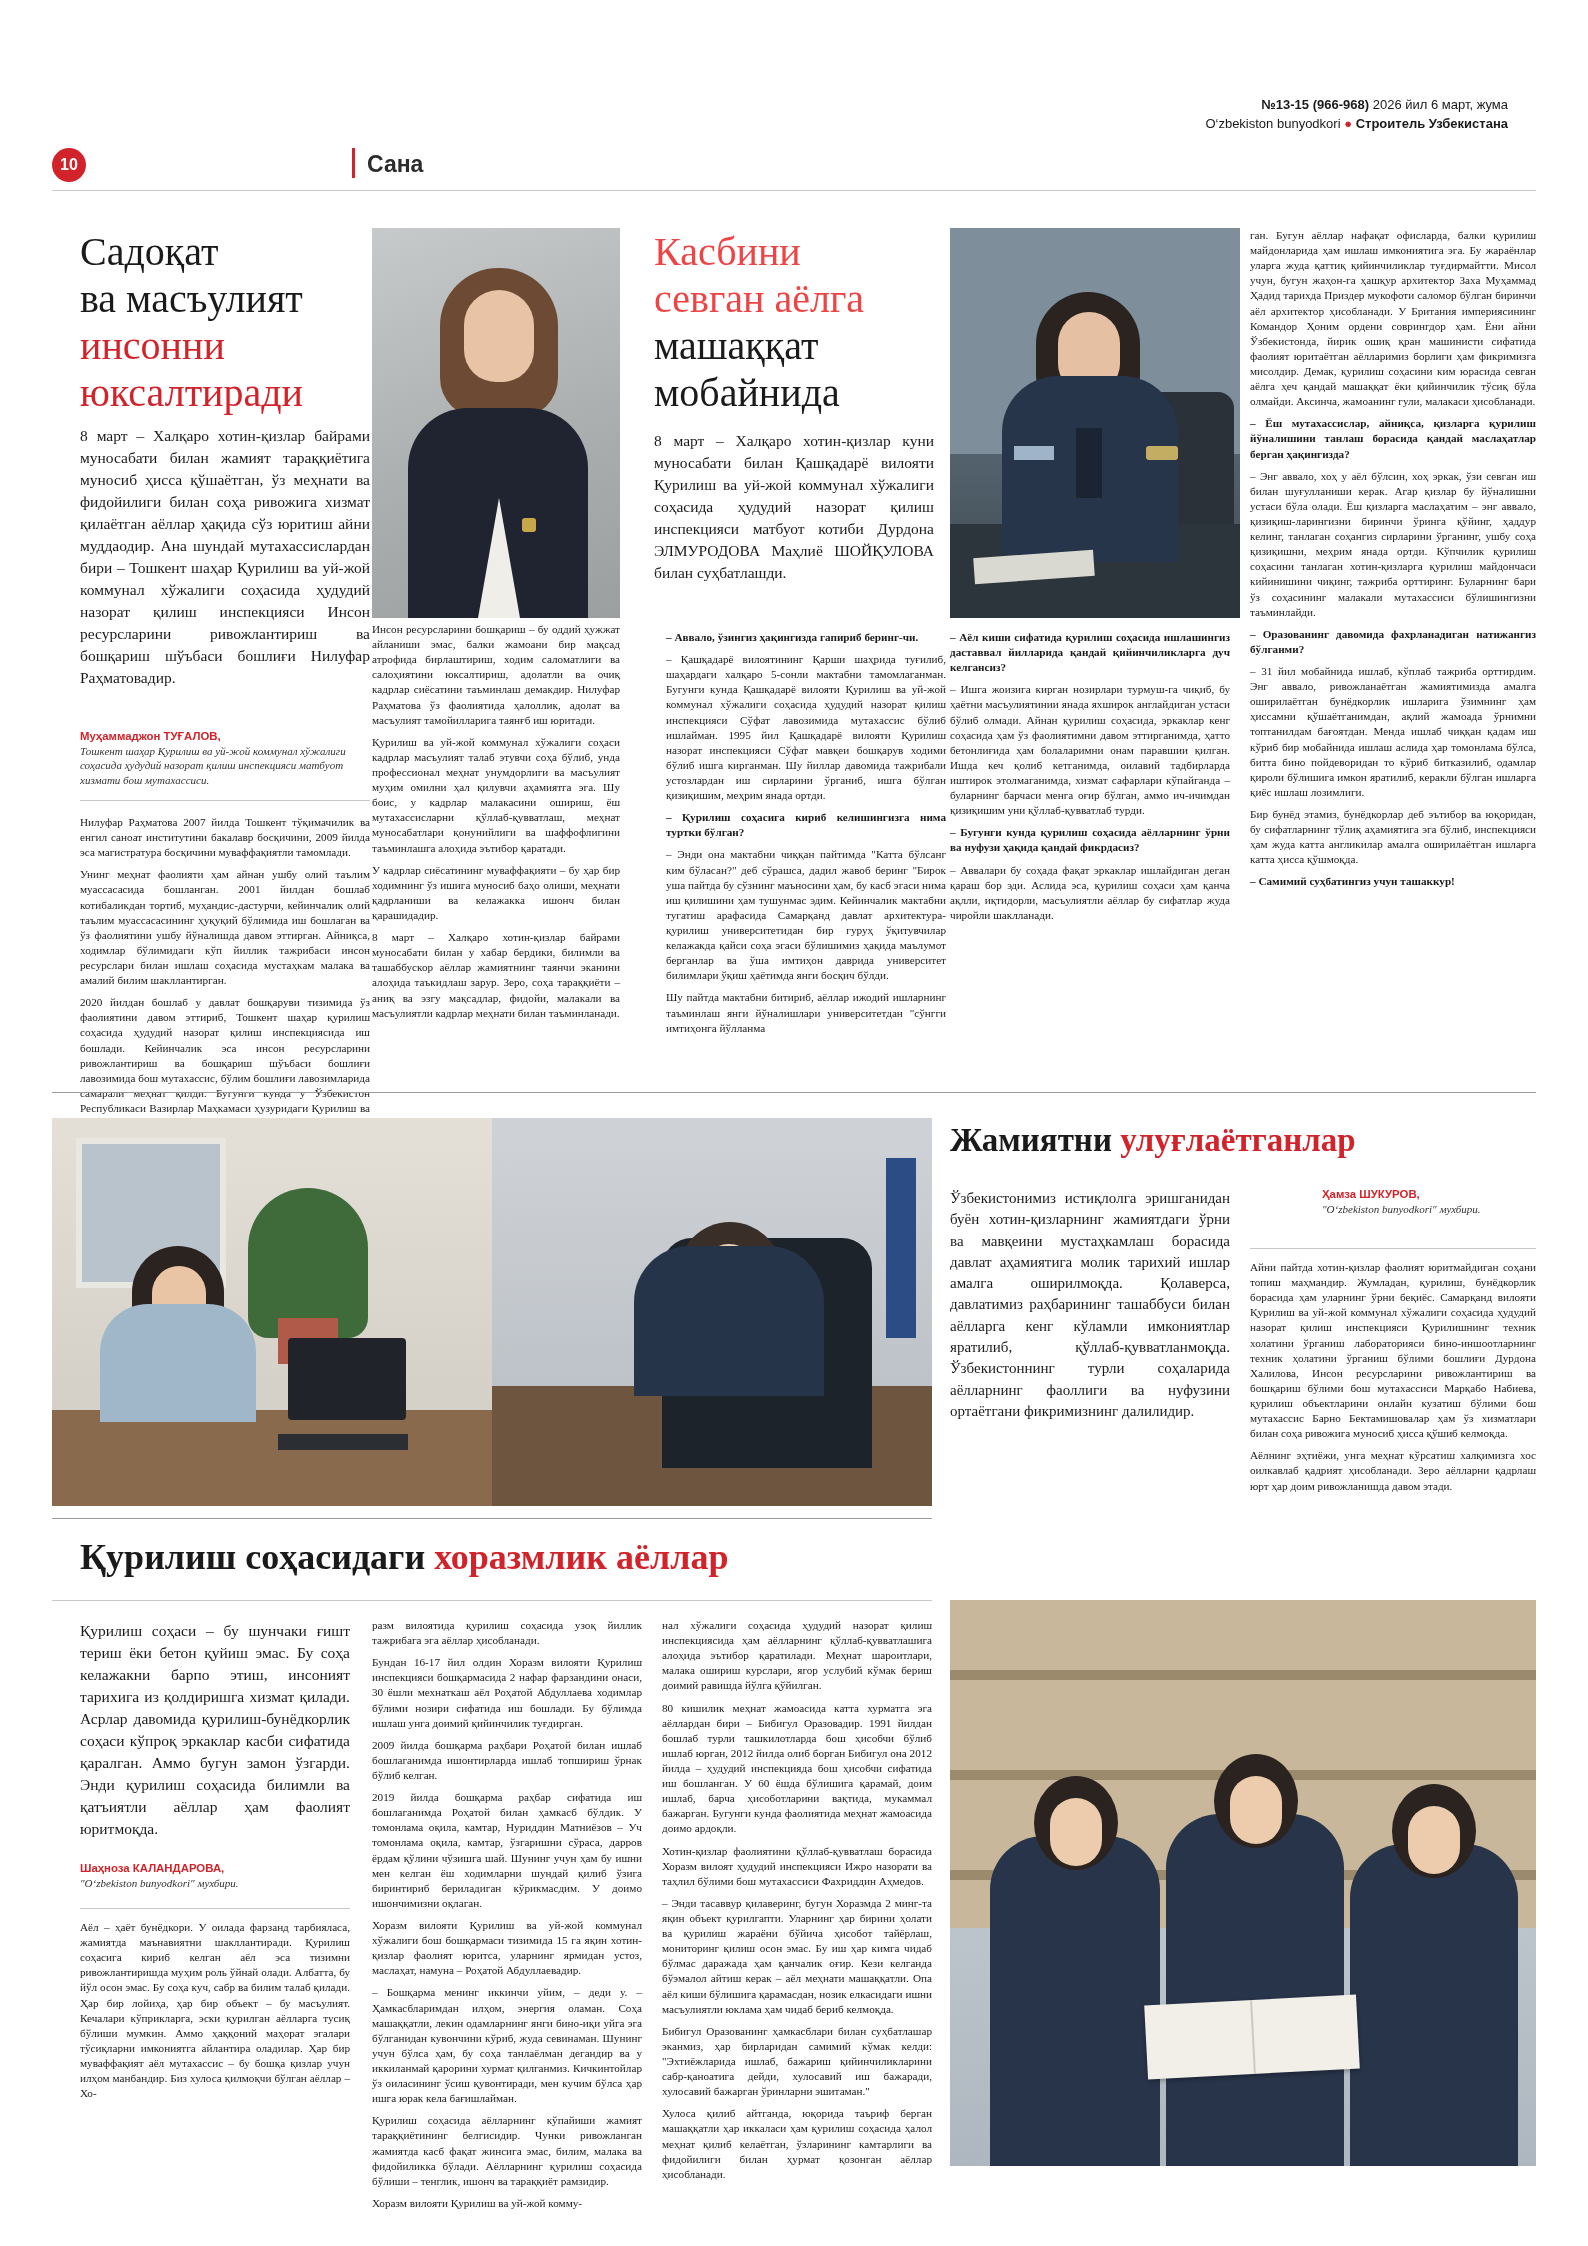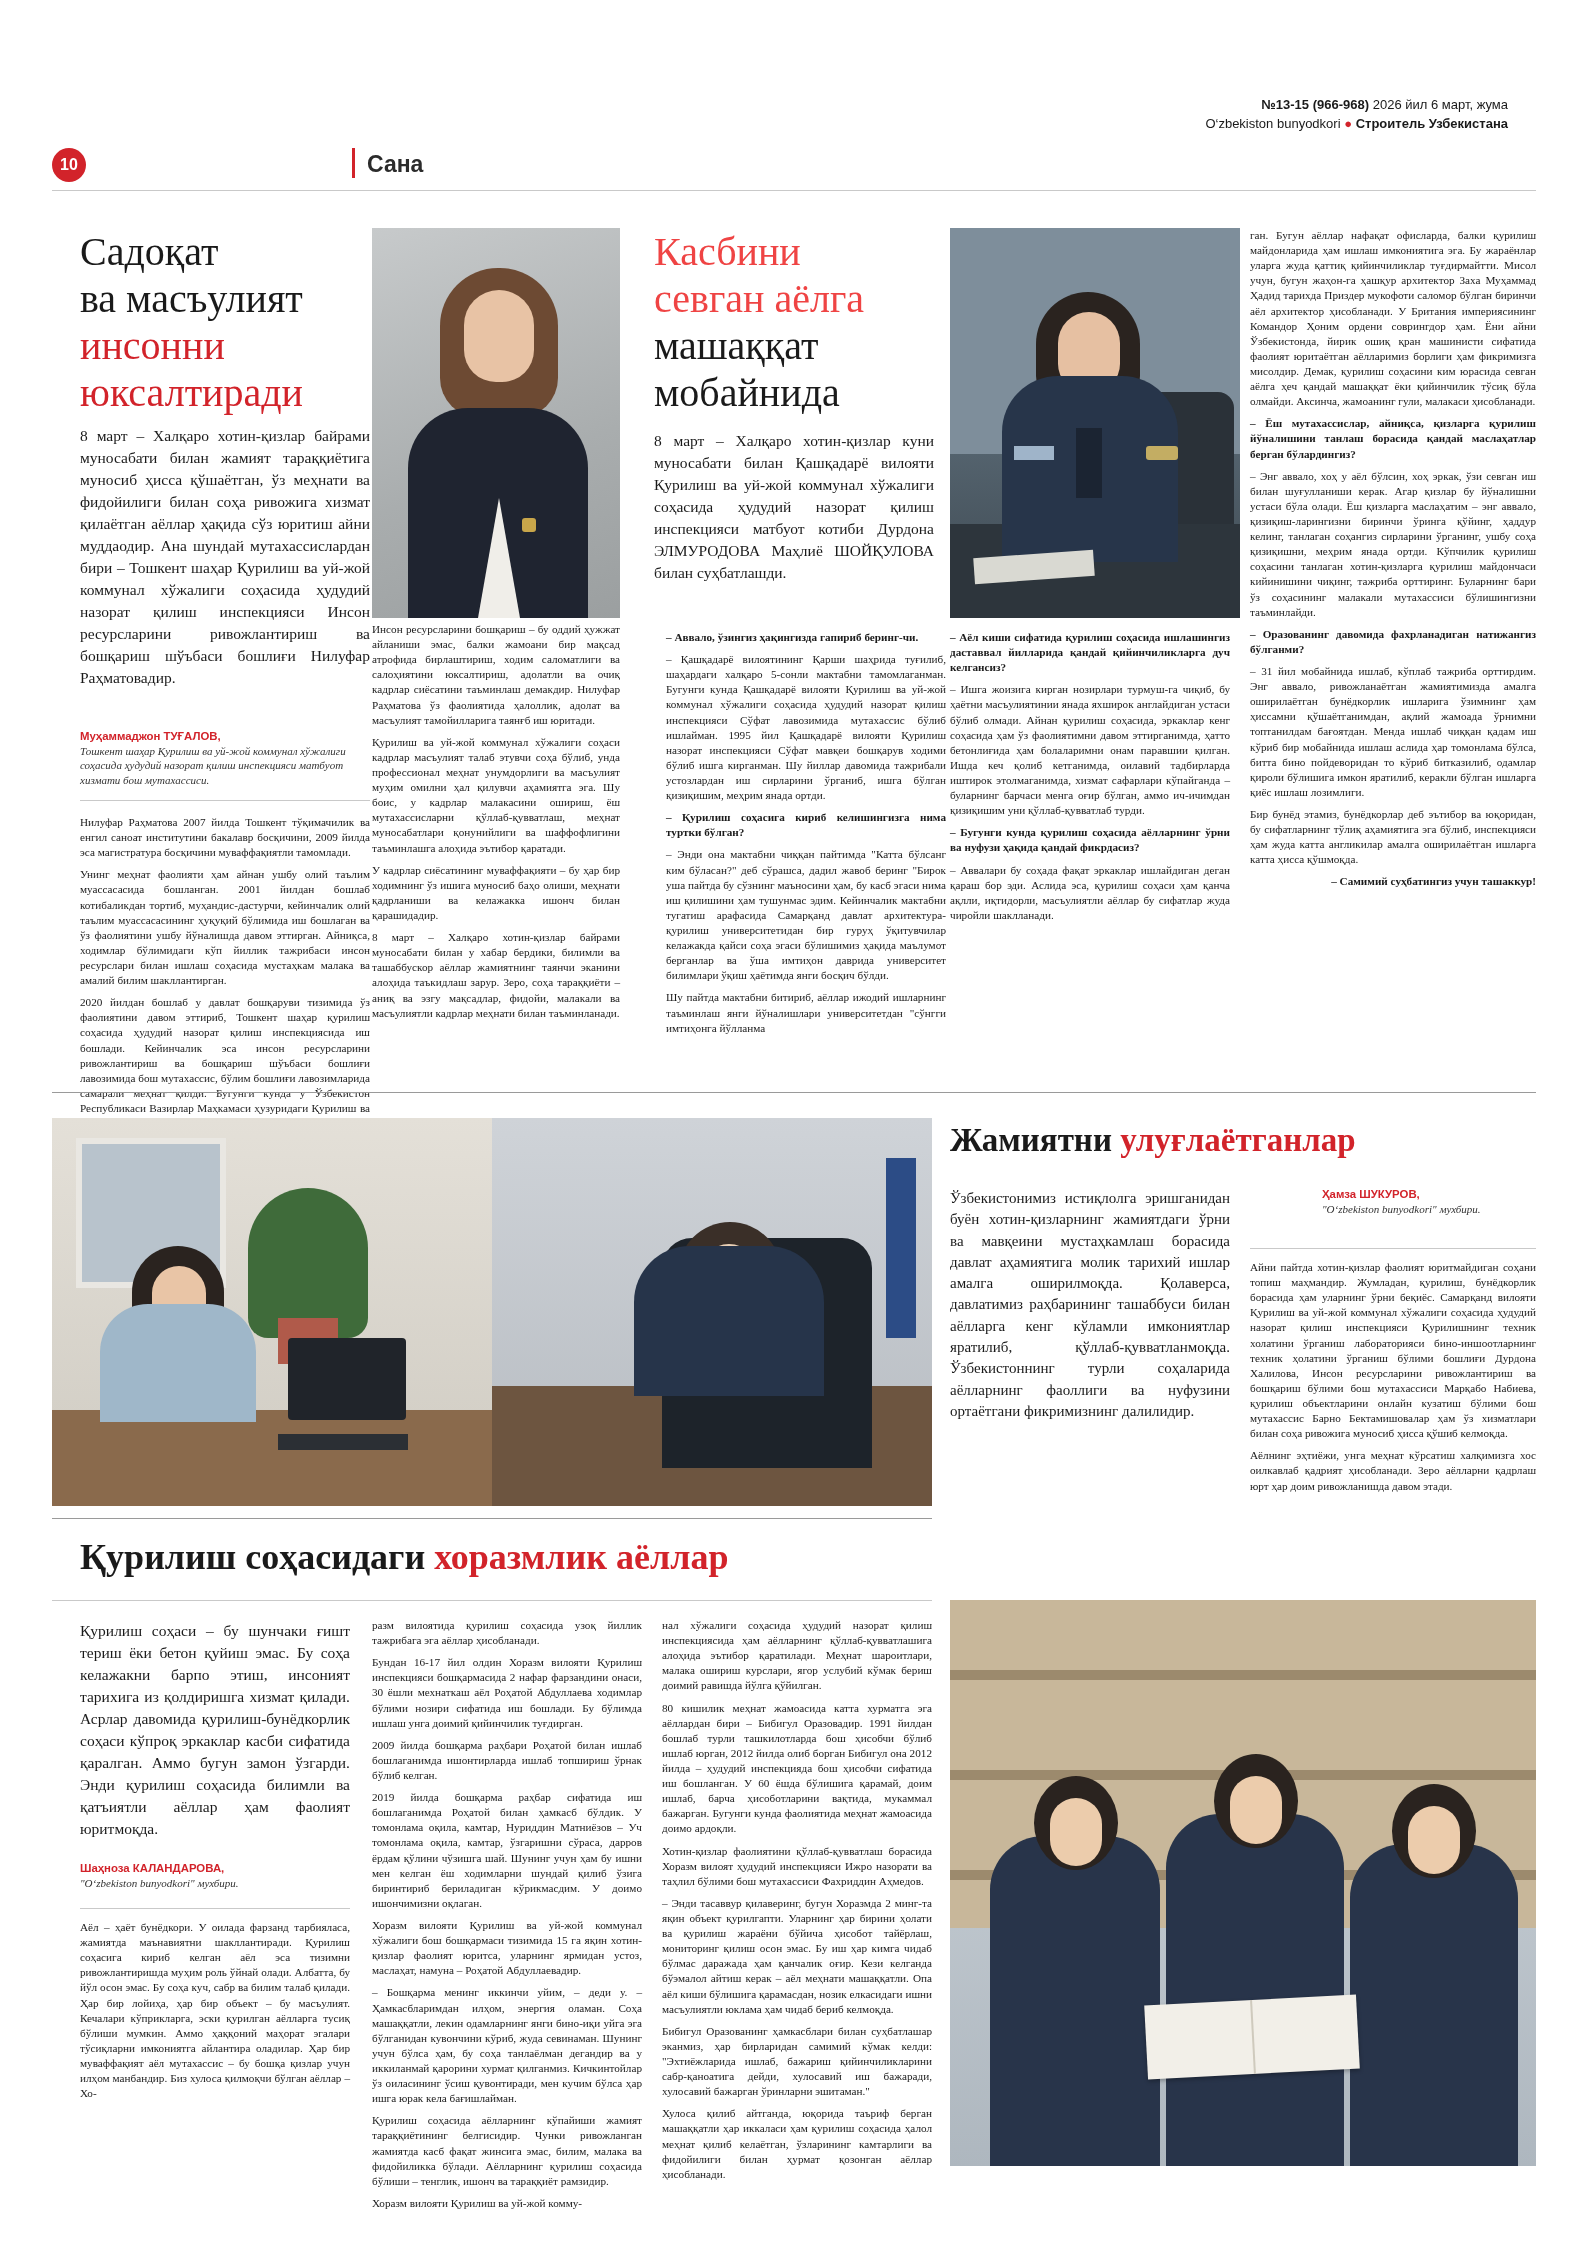--- a/index.html
+++ b/index.html
@@ -226,26 +226,26 @@
 
   <div class="col" style="left:950px; top:630px; width:280px;">
     <p class="sub-q">– Аёл киши сифатида қурилиш соҳасида ишлашингиз даставвал йилларида қандай қийинчиликларга дуч келгансиз?</p>
     <p>– Ишга жоизига кирган нозирлари турмуш-га чиқиб, бу ҳаётни масъулиятинии янада яхширок англайдиган устаси бўлиб олмади. Айнан қурилиш соҳасида, эркаклар кенг соҳасида ҳам ўз фаолиятимни давом эттирганимда, ҳатто бетонлиғида ҳам болаларимни онам паравшии қилган. Ишда кеч қолиб кетганимда, оилавий тадбирларда иштирок этолмаганимда, хизмат сафарлари кўпайганда – буларнинг барчаси менга оғир бўлган, аммо ич-ичимдан қизиқишим уни қўллаб-қувватлаб турди.</p>
     <p class="sub-q">– Бугунги кунда қурилиш соҳасида аёлларнинг ўрни ва нуфузи ҳақида қандай фикрдасиз?</p>
     <p>– Аввалари бу соҳада фақат эркаклар ишлайдиган деган қараш бор эди. Аслида эса, қурилиш соҳаси ҳам қанча ақлли, иқтидорли, масъулиятли аёллар бу сифатлар жуда чиройли шаклланади.</p>
   </div>
 
   <div class="col" style="left:1250px; top:228px; width:286px;">
     <p>ган. Бугун аёллар нафақат офисларда, балки қурилиш майдонларида ҳам ишлаш имкониятига эга. Бу жараёнлар уларга жуда қаттиқ қийинчиликлар туғдирмайтти. Мисол учун, бугун жаҳон-га ҳашқур архитектор Заха Муҳаммад Ҳадид тарихда Приздер мукофоти саломор бўлган биринчи аёл архитектор ҳисобланади. У Британия империясининг Командор Ҳоним ордени соврингдор ҳам. Ёни айни Ўзбекистонда, йирик ошиқ қран машинисти сифатида фаолият юритаётган аёлларимиз борлиги ҳам фикримизга мисолдир. Демак, қурилиш соҳасини ким юрасида севган аёлга ҳеч қандай машаққат ёки қийинчилик тўсиқ бўла олмайди. Аксинча, жамоанинг гули, малакаси ҳисобланади.</p>
-    <p class="sub-q">– Ёш мутахассислар, айниқса, қизларга қурилиш йўналишини танлаш борасида қандай маслаҳатлар берган бўлардингиз?</p>
+    <p class="sub-q">– Ёш мутахассислар, айниқса, қизларга қурилиш йўналишини танлаш борасида қандай маслаҳатлар берган ҳақингизда?</p>
     <p>– Энг аввало, хоҳ у аёл бўлсин, хоҳ эркак, ўзи севган иш билан шуғулланиши керак. Агар қизлар бу йўналишни устаси бўла олади. Ёш қизларга маслаҳатим – энг аввало, қизиқиш-ларингизни биринчи ўринга қўйинг, ҳаддур келинг, танлаган соҳангиз сирларини ўрганинг, ушбу соҳа қизиқишни, меҳрим янада ортди. Кўпчилик қурилиш соҳасини танлаган хотин-қизларга қурилиш майдончаси кийинишини чиқинг, тажриба орттиринг. Буларнинг бари ўз соҳасининг малакали мутахассиси бўлишингизни таъминлайди.</p>
     <p class="sub-q">– Оразованинг давомида фахрланадиган натижангиз бўлганми?</p>
     <p>– 31 йил мобайнида ишлаб, кўплаб тажриба орттирдим. Энг аввало, ривожланаётган жамиятимизда амалга оширилаётган бунёдкорлик ишларига ўзимнинг ҳам ҳиссамни қўшаётганимдан, ақлий жамоада ўрнимни топтанилдам бағоятдан. Менда ишлаб чиққан қадам иш кўриб бир мобайнида ишлаш аслида ҳар томонлама бўлса, битта бино пойдеворидан то кўриб битказилиб, одамлар қироли бўлишига имкон яратилиб, керакли бўлган ишларга қиёс ишлаш лозимлиги.</p>
     <p>Бир бунёд этамиз, бунёдкорлар деб эътибор ва юқоридан, бу сифатларнинг тўлиқ аҳамиятига эга бўлиб, инспекцияси ҳам жуда катта англикилар амалга оширилаётган ишларга катта ҳисса қўшмоқда.</p>
-    <p class="sub-q" style="text-align:right;">– Самимий суҳбатингиз учун ташаккур!</p>
+    <p class="sub-q" style="">– Самимий суҳбатингиз учун ташаккур!</p>
   </div>
 
   <div class="rule-mid" style="position:absolute;left:52px;top:1092px;width:1484px;"></div>
 
   <div class="photo ph3">
     <div class="ph-inner">
       <div class="bg"></div>
       <div class="leftroom"></div>
       <div class="rightroom"></div>
       <div class="win"></div>

